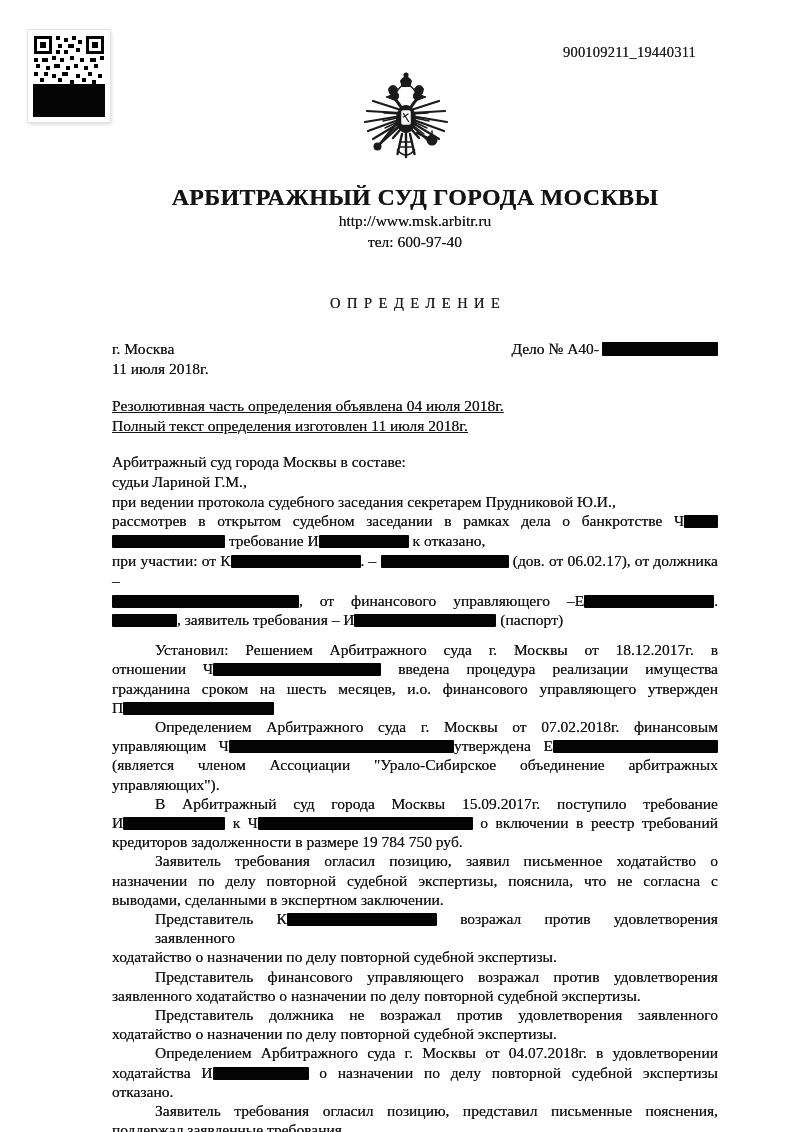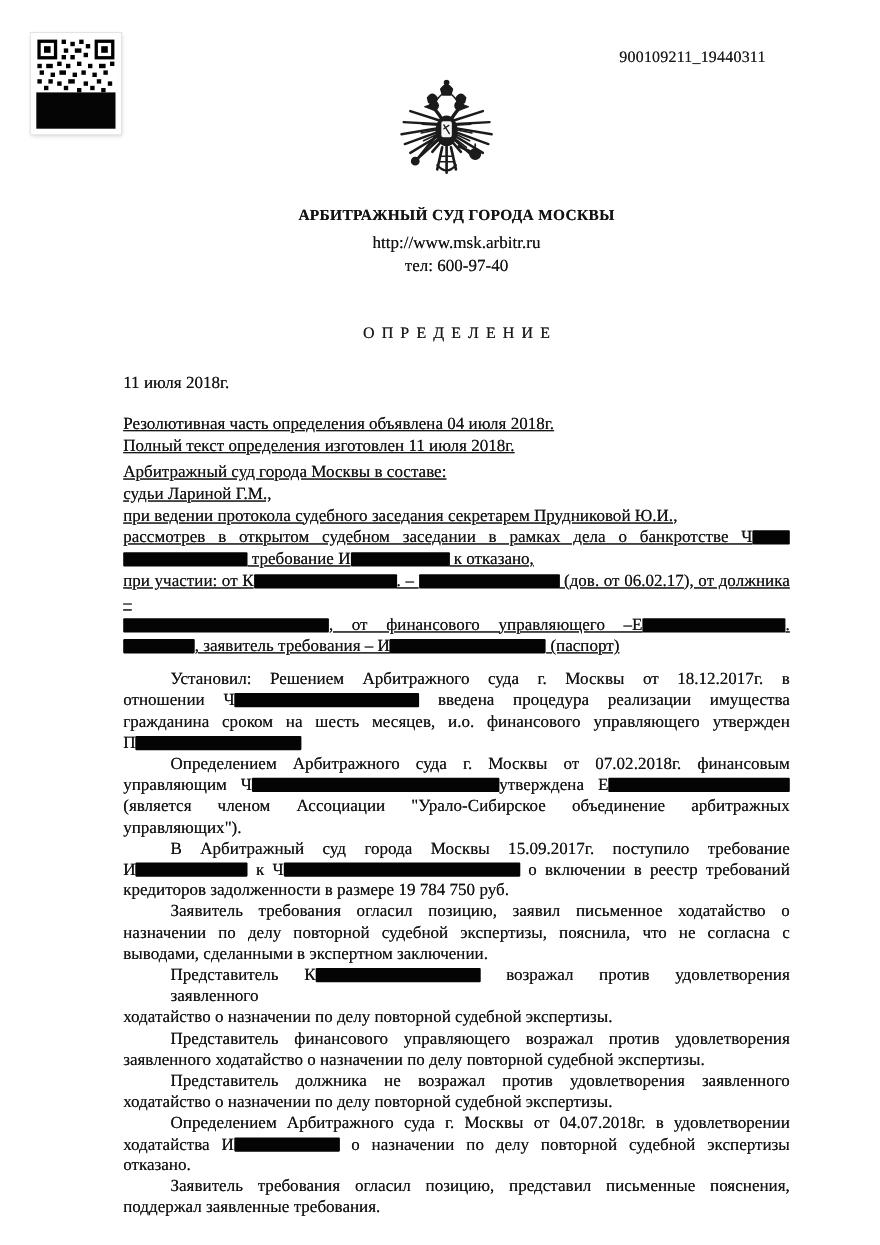--- a/index.html
+++ b/index.html
@@ -28,33 +28,33 @@
     position:absolute;top:44px;left:563px;
     font-size:14.5px;letter-spacing:0.2px;color:#1c1c1c;
   }
   
   .emblem{position:absolute;left:356px;top:72px;width:100px;height:108px;}
   
   .header{
     position:absolute;top:186px;left:100px;width:630px;
     text-align:center;line-height:20.5px;font-size:15.5px;
   }
-  .court-name{font-size:14px;font-weight:bold;letter-spacing:0.3px;line-height:22px;margin-bottom:3px;}
+  .court-name{font-size:24px;font-weight:bold;letter-spacing:0.3px;line-height:22px;margin-bottom:3px;}
   .doctype{
     position:absolute;top:295px;left:100px;width:630px;text-align:center;
     font-size:14.5px;letter-spacing:6.5px;text-indent:6.5px;color:#1a1a1a;
   }
   
   .textbody{
     position:absolute;top:339px;left:112px;width:606px;
     font-size:15.5px;line-height:20px;
   }
   .meta-row{display:flex;justify-content:space-between;align-items:baseline;}
   .res{margin-top:17px;text-decoration:underline;}
-  .comp{margin-top:4px;line-height:19.8px;text-decoration:underline;}
+  .comp{margin-top:16px;line-height:19.8px;}
   .main{margin-top:10px;line-height:19.2px;}
   .tline{display:block;}
   .tline.j{text-align:justify;text-align-last:justify;}
   .tline.ind{padding-left:43px;}
   .redact{
     display:inline-block;height:13px;width:60px;
     background:#040404;vertical-align:-2px;border-radius:1px;
   }
   .case-bar{width:116px;height:14px;margin-left:3px;}
 </style>
@@ -168,20 +168,26 @@
   <div class="header">
     <div class="court-name">АРБИТРАЖНЫЙ СУД ГОРОДА МОСКВЫ</div>
     <div>http://www.msk.arbitr.ru</div>
     <div>тел: 600-97-40</div>
   </div>
 
   <div class="doctype">ОПРЕДЕЛЕНИЕ</div>
 
   <div class="textbody">
 
+    <div class="meta-row">
+      <span>г. Москва</span>
+      <span>
+        <span>Дело № А40-</span><span class="redact case-bar"></span>
+      </span>
+    </div>
     <div>11 июля 2018г.</div>
 
     <div class="res">
       <div class="tline">Резолютивная часть определения объявлена 04 июля 2018г.</div>
       <div class="tline">Полный текст определения изготовлен 11 июля 2018г.</div>
     </div>
 
     <div class="comp">
         <div class="tline"><span>Арбитражный суд города Москвы в составе:</span></div>
         <div class="tline"><span>судьи Лариной Г.М.,</span></div>

